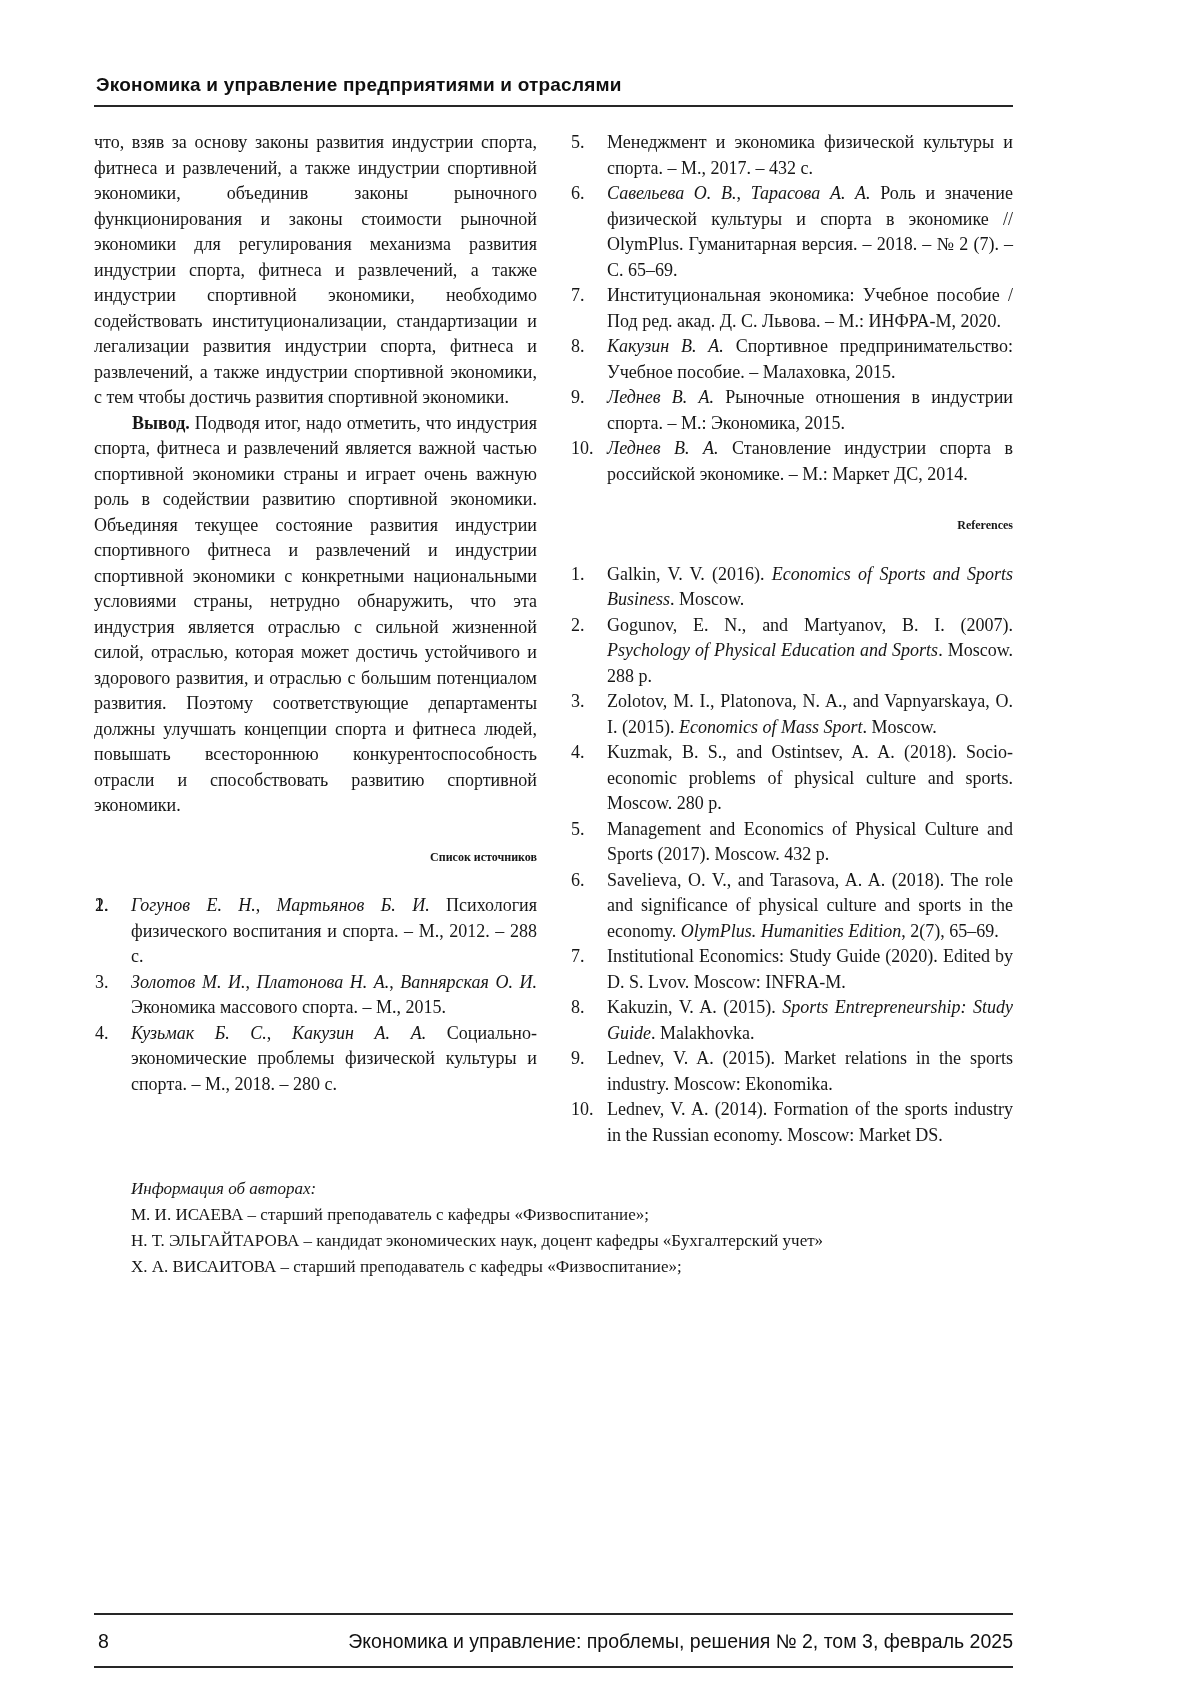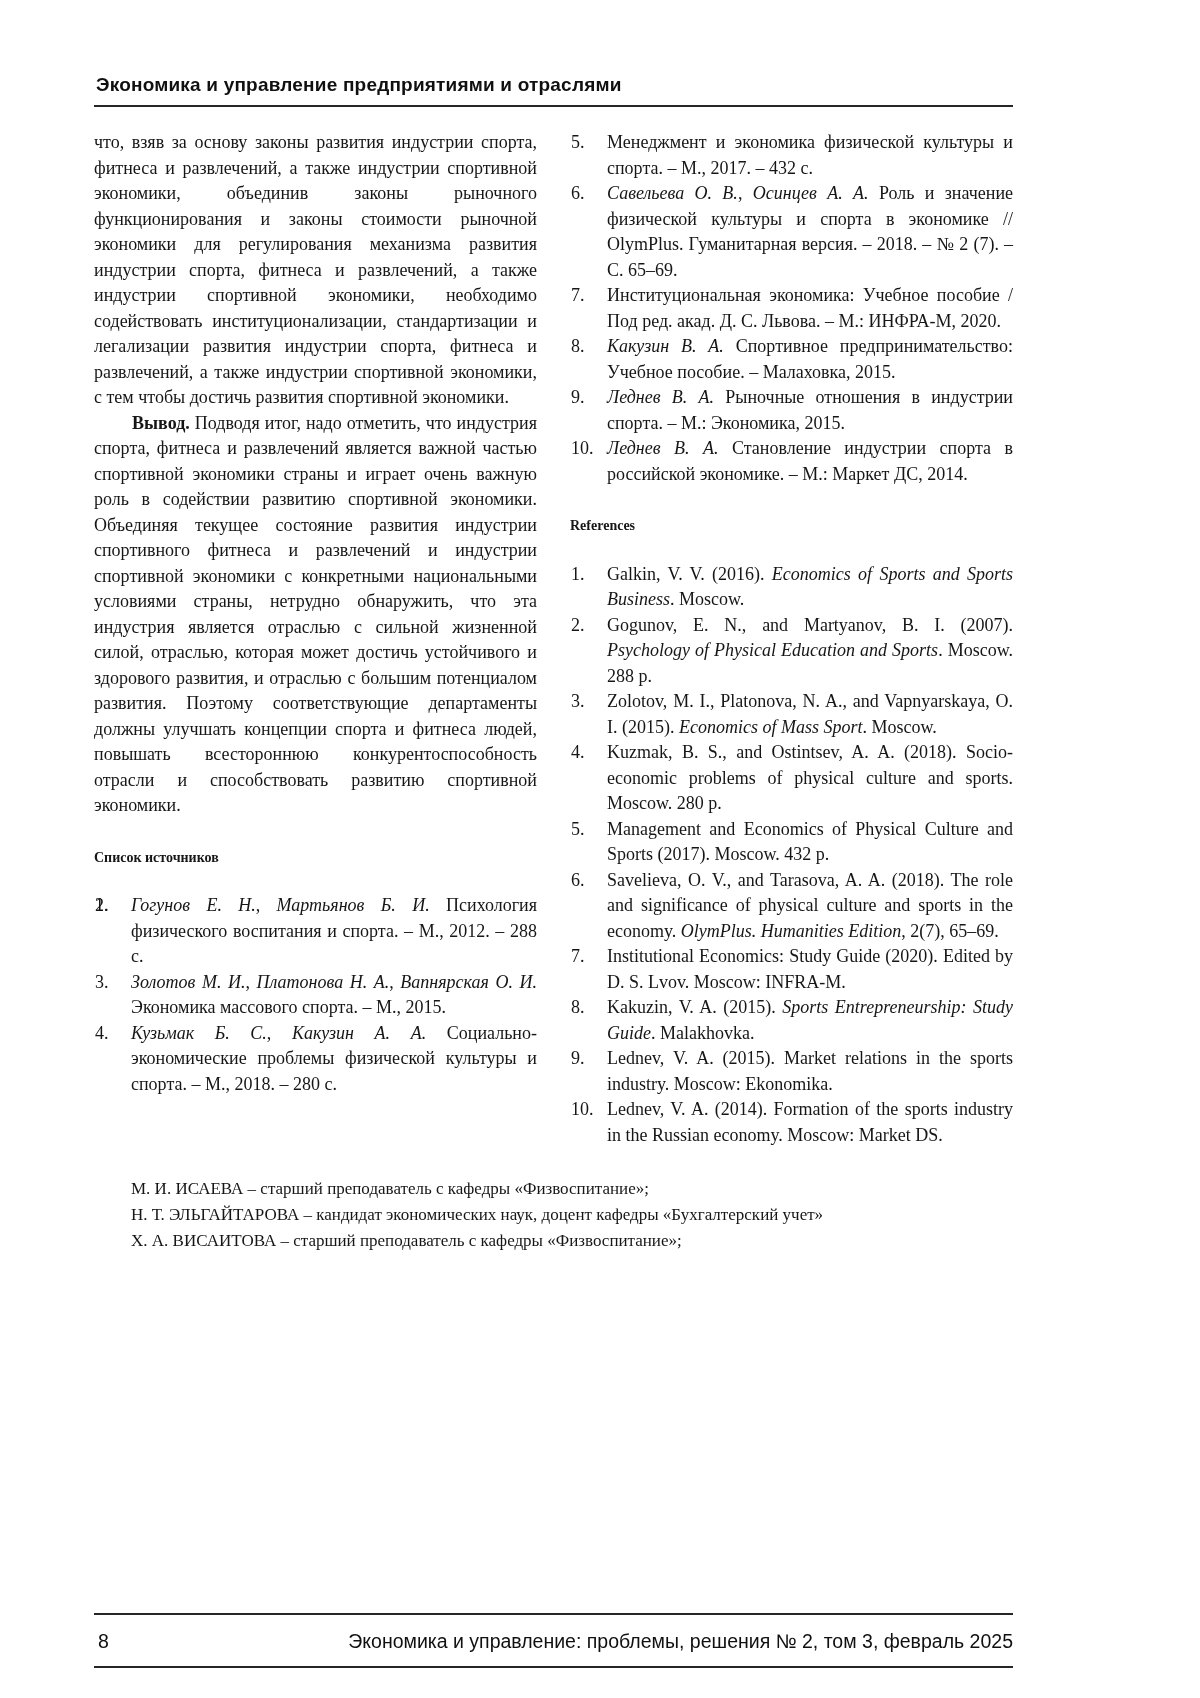--- a/index.html
+++ b/index.html
@@ -27,22 +27,22 @@
   .col {
     width:443px; flex:0 0 443px;
     font-size:18px; line-height:25.5px;
     text-align:justify;
   }
   .col p { margin:0; }
   .indent { text-indent:30px; }
   .bold { font-weight:700;margin-left:8px; }
   .it { font-style:italic; }
   .center-heading {
-    text-align:left; font-weight:700;
-    font-size:14px; margin:26px 0 23px 0;
+    text-align:right; font-weight:700;
+    font-size:12px; margin:26px 0 23px 0;
   }
   .ref-list { margin:0; padding:0; }
   .ref-item { position:relative; padding-left:37px; text-align:justify; }
   .ref-num { position:absolute; left:1px; top:0; }
   .authors {
     margin-top:28px; padding-left:37px;
     font-size:17px; line-height:26px; color:#161616;
   }
   .authors-heading { font-style:italic; }
   .footer {
@@ -100,21 +100,21 @@
       <section class="col">
         <div class="ref-list">
 
             <div class="ref-item">
               <span class="ref-num">5.</span>
               <span class="ref-text"><span>Менеджмент и экономика физической культуры и спорта. – М., 2017. – 432 с.</span></span>
             </div>
 
             <div class="ref-item">
               <span class="ref-num">6.</span>
-              <span class="ref-text"><span class="it">Савельева О. В.</span><span>, </span><span class="it">Осинцев А. А.</span><span> Роль и значение физической культуры и спорта в экономике // OlymPlus. Гуманитарная версия. – 2018. – № 2 (7). – С. 65–69.</span></span>
+              <span class="ref-text"><span class="it">Савельева О. В.</span><span>, </span><span class="it">Тарасова А. А.</span><span> Роль и значение физической культуры и спорта в экономике // OlymPlus. Гуманитарная версия. – 2018. – № 2 (7). – С. 65–69.</span></span>
             </div>
 
             <div class="ref-item">
               <span class="ref-num">7.</span>
               <span class="ref-text"><span>Институциональная экономика: Учебное пособие / Под ред. акад. Д. С. Львова. – М.: ИНФРА-М, 2020.</span></span>
             </div>
 
             <div class="ref-item">
               <span class="ref-num">8.</span>
               <span class="ref-text"><span class="it">Какузин В. А.</span><span> Спортивное предпринимательство: Учебное пособие. – Малаховка, 2015.</span></span>
@@ -183,20 +183,21 @@
             <div class="ref-item">
               <span class="ref-num">10.</span>
               <span class="ref-text"><span>Lednev, V. A. (2014). Formation of the sports industry in the Russian economy. Moscow: Market DS.</span></span>
             </div>
           </div>
       </section>
 
     </div>
 
     <div class="authors">
+      <div class="authors-heading">Информация об авторах:</div>
       <div>
 
           <div class="author-line">М. И. ИСАЕВА – старший преподаватель с кафедры «Физвоспитание»;</div>
 
           <div class="author-line">Н. Т. ЭЛЬГАЙТАРОВА – кандидат экономических наук, доцент кафедры «Бухгалтерский учет»</div>
 
           <div class="author-line">Х. А. ВИСАИТОВА – старший преподаватель с кафедры «Физвоспитание»;</div>
         </div>
     </div>
 

